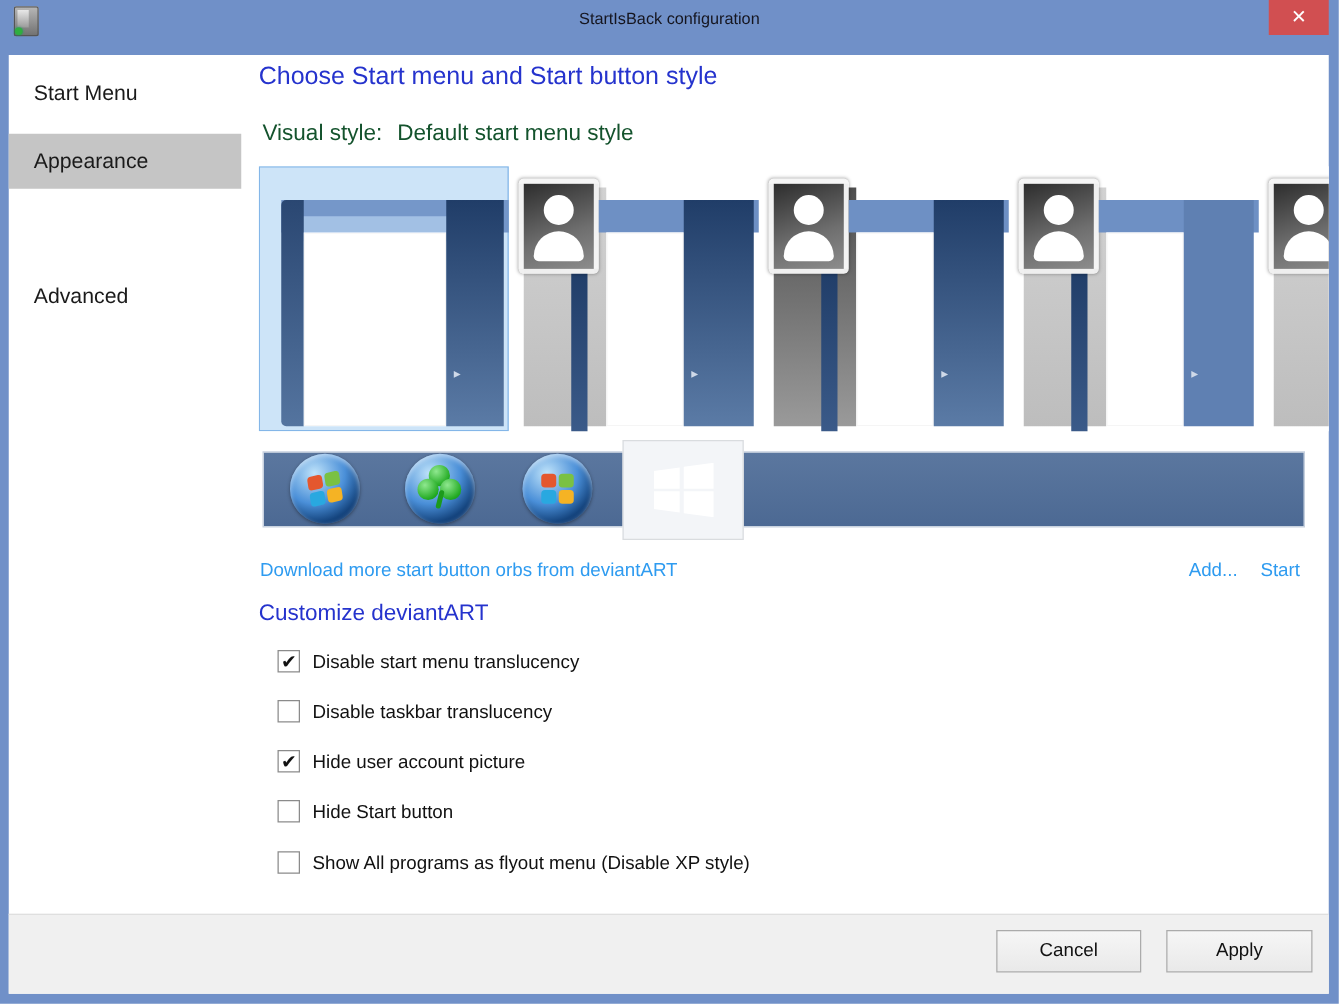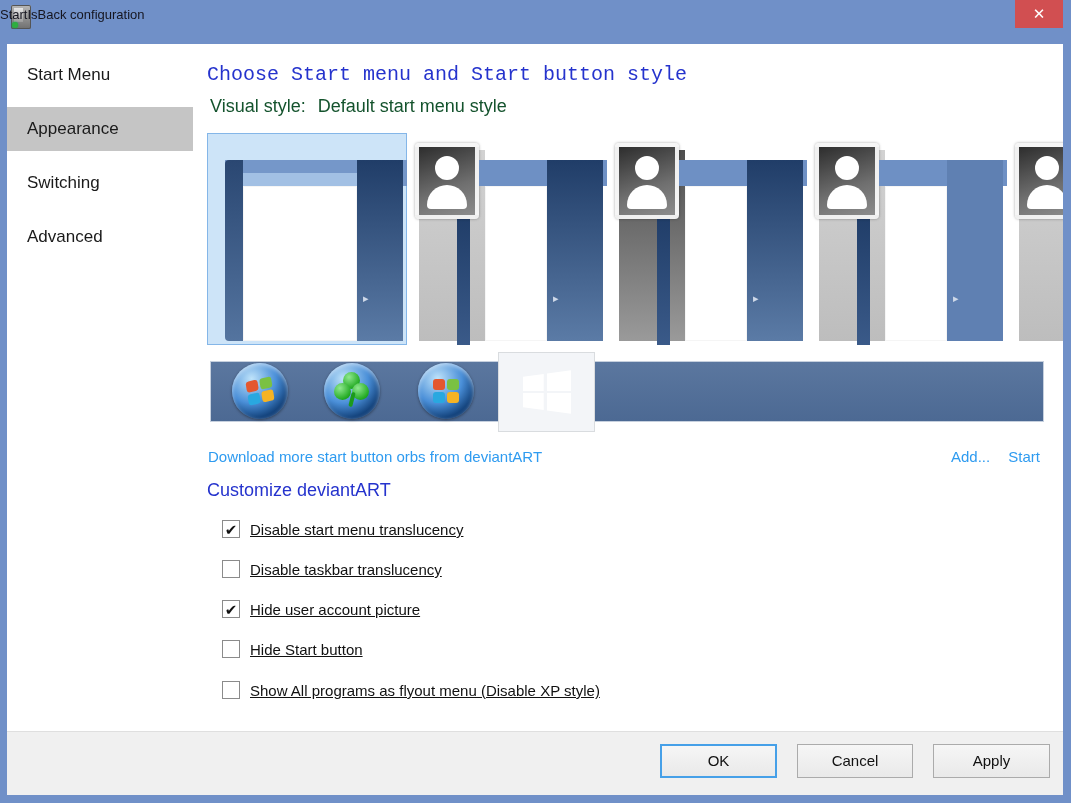--- a/index.html
+++ b/index.html
@@ -6,21 +6,21 @@
   body{
     width:1071px;height:803px;position:relative;overflow:hidden;
     font-family:"Liberation Sans","DejaVu Sans",sans-serif;
     background:#ffffff;
   }
   .frame{
     position:absolute;inset:0;
     background:var(--titlebar,#7090c8);
   }
   .titlebar-text{
-    position:absolute;top:7px;left:0;right:0;
+    position:absolute;top:7px;left:0;right:0;text-align:center;
     font-size:13px;color:#15151f;
   }
   .app-icon{
     position:absolute;left:11px;top:5px;width:20px;height:24px;
     background:linear-gradient(180deg,#b9b9b9,#6f6f6f);
     border-radius:2px;box-shadow:inset 0 0 0 1px #555;
   }
   .app-icon::before{
     content:"";position:absolute;left:3px;top:3px;width:9px;height:14px;
     background:linear-gradient(180deg,#e8e8e8,#9b9b9b);
@@ -40,22 +40,22 @@
   }
   
   .side-item{
     position:absolute;left:0;width:186px;height:44px;
     font-size:17px;color:#1a1a1a;line-height:44px;padding-left:20px;
     box-sizing:border-box;cursor:pointer;
   }
   .side-item.selected{background:var(--selected_item_bg,#c5c5c5);}
   
   .main-heading{
-    position:absolute;left:200px;top:19px;
-    font-size:20px;color:var(--accent_heading,#2533cd);font-family:Liberation Mono, monospace;
+    position:absolute;left:200px;top:6px;
+    font-size:20px;color:var(--accent_heading,#2533cd);
   }
   .style-row{position:absolute;left:203px;top:52px;font-size:18px;color:#14532d;}
   .style-row .val{margin-left:12px;}
   
   .strip{
     position:absolute;left:200px;top:89px;width:856px;height:212px;
     overflow:hidden;background:#fff;
   }
   .cell{position:absolute;top:0;width:200px;height:212px;cursor:pointer;}
   .sel-rect{
@@ -162,21 +162,21 @@
   
   .cb-row{position:absolute;left:215px;height:22px;cursor:pointer;}
   .cb-box{
     position:absolute;left:0;top:0;width:18px;height:18px;background:#fff;
     border:1px solid #8b8b8b;box-sizing:border-box;text-align:center;
   }
   .cb-box .mark{
     visibility:hidden;font-size:15px;line-height:16px;color:#111;font-weight:bold;
   }
   .cb-row.checked .cb-box .mark{visibility:visible;}
-  .cb-label{position:absolute;left:28px;top:0;font-size:15px;color:#111;line-height:19px;white-space:nowrap;text-decoration:underline;}
+  .cb-label{position:absolute;left:28px;top:0;font-size:15px;color:#111;line-height:19px;white-space:nowrap;}
   
   .footer{
     position:absolute;left:0;top:687px;width:1056px;height:64px;
     background:#f0f0f0;border-top:1px solid #dfdfdf;box-sizing:border-box;
   }
   .dlg-btn{
     position:absolute;top:700px;height:34px;
     background:linear-gradient(180deg,#f6f6f6,#e9e9e9);
     border:1px solid #ababab;box-sizing:border-box;
     font-size:15px;color:#111;text-align:center;line-height:32px;cursor:pointer;
@@ -191,21 +191,20 @@
 
 <div class="frame">
   <div class="app-icon"></div>
   <div class="titlebar-text">StartIsBack configuration</div>
   <div class="close-btn">✕</div>
 
   <div class="content">
 
     <div class="side-item" style="top:9px">Start Menu</div>
     <div class="side-item selected" style="top:63px">Appearance</div>
-    <div class="side-item" style="top:117px">Switching</div>
     <div class="side-item" style="top:171px">Advanced</div>
 
     <div class="main-heading">Choose Start menu and Start button style</div>
     <div class="style-row">
       <span>Visual style:</span><span class="val">Default start menu style</span>
     </div>
 
     <div class="strip">
 
       <div class="cell first" style="left:0">
@@ -329,18 +328,17 @@
     <div class="cb-row" style="top:596px">
       <span class="cb-box"><span class="mark">✔</span></span>
       <span class="cb-label">Hide Start button</span>
     </div>
     <div class="cb-row" style="top:637px">
       <span class="cb-box"><span class="mark">✔</span></span>
       <span class="cb-label">Show All programs as flyout menu (Disable XP style)</span>
     </div>
 
     <div class="footer"></div>
-    <div class="dlg-btn ok">OK</div>
     <div class="dlg-btn cancel">Cancel</div>
     <div class="dlg-btn apply">Apply</div>
 
   </div>
 </div>
 
 </body></html>

